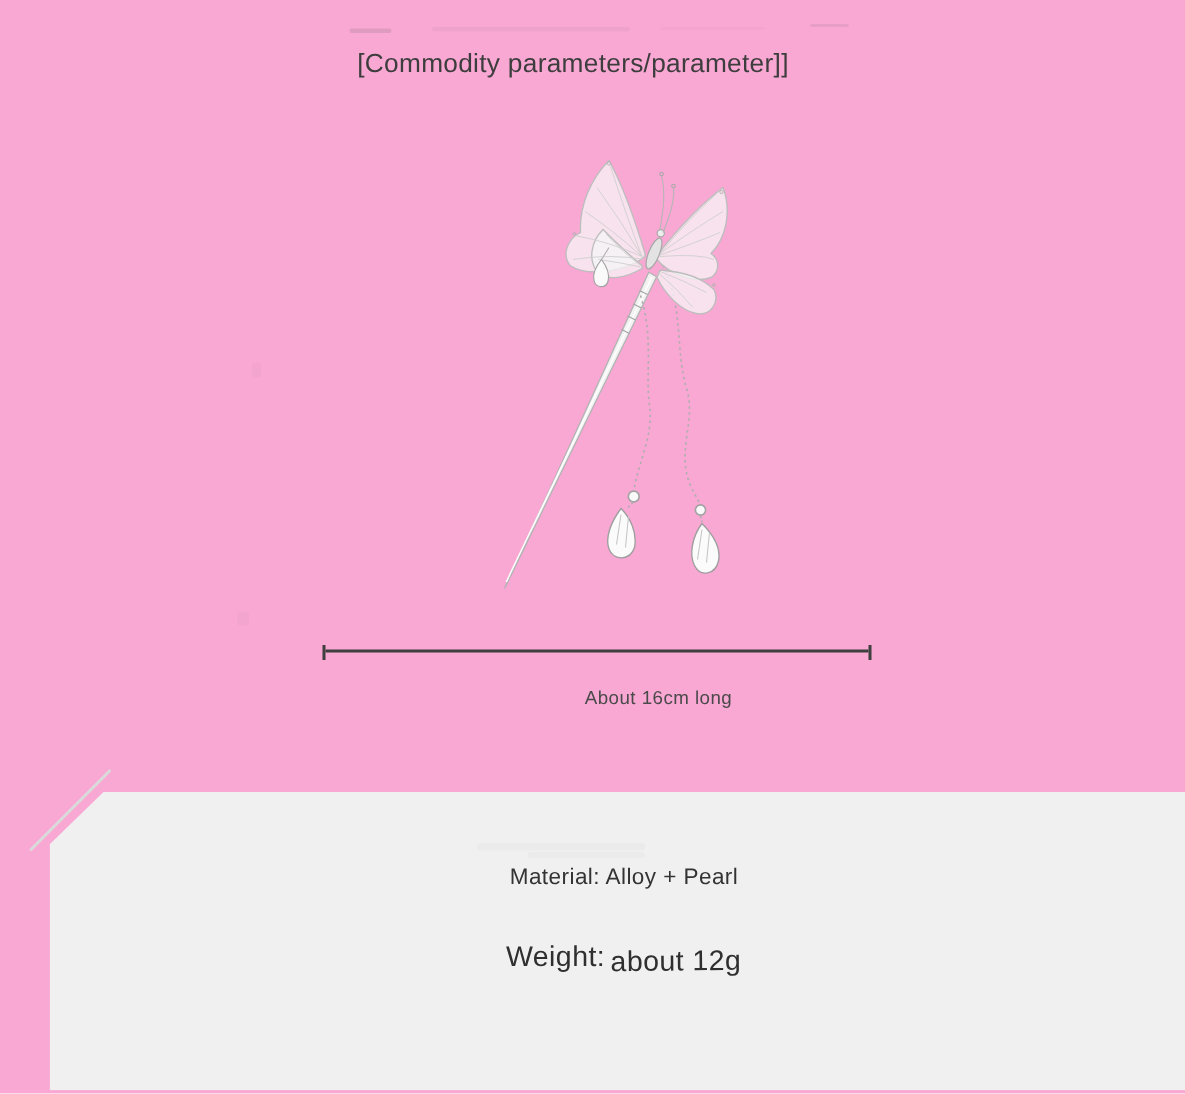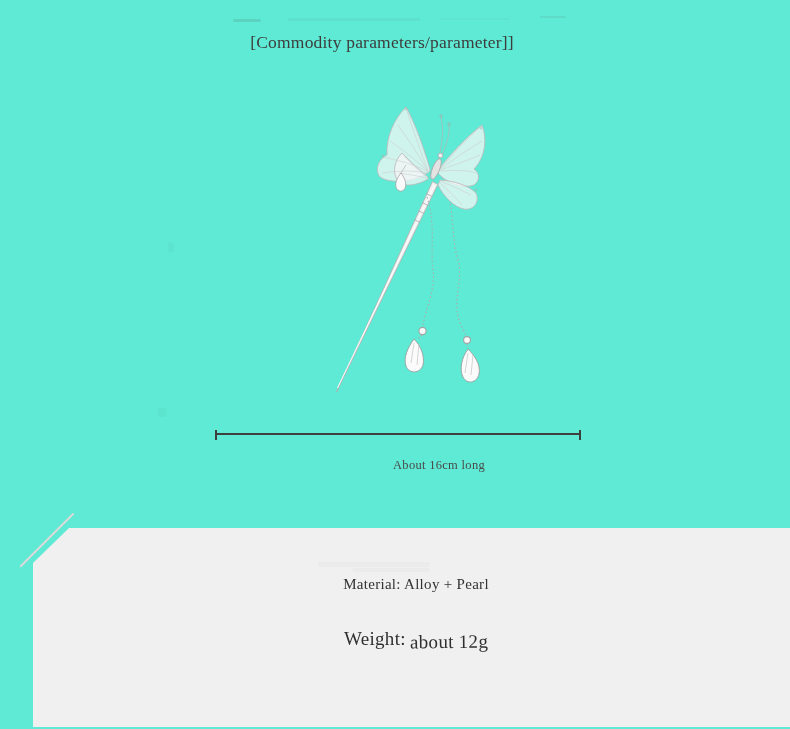--- a/index.html
+++ b/index.html
@@ -1,21 +1,21 @@
 <!DOCTYPE html>
 <html><head>
 <meta charset="utf-8">
 <style>
   html,body{margin:0;padding:0;background:#ffffff;}
   .page{
     position:relative;
     width:790px;height:729px;
-    background:#5eead4;
+    background:#f9a8d4;
     overflow:hidden;
-    font-family:Liberation Serif, serif;
+    font-family:Liberation Sans, sans-serif;
   }
   
   .ghost{position:absolute;border-radius:2px;background:rgba(90,90,90,0.10);}
   .ghost.g1{left:233px;top:19px;width:28px;height:3px;background:rgba(90,90,90,0.16);}
   .ghost.g2{left:288px;top:18px;width:132px;height:3px;background:rgba(90,90,90,0.06);}
   .ghost.g3{left:440px;top:18px;width:70px;height:2px;background:rgba(90,90,90,0.04);}
   .ghost.g4{left:540px;top:16px;width:26px;height:2px;background:rgba(90,90,90,0.10);}
   .ghost.g5{left:168px;top:242px;width:6px;height:10px;background:rgba(90,90,90,0.035);}
   .ghost.g6{left:158px;top:408px;width:8px;height:9px;background:rgba(90,90,90,0.035);}
   .ghost.g7{left:318px;top:562px;width:112px;height:5px;background:rgba(90,90,90,0.028);}

